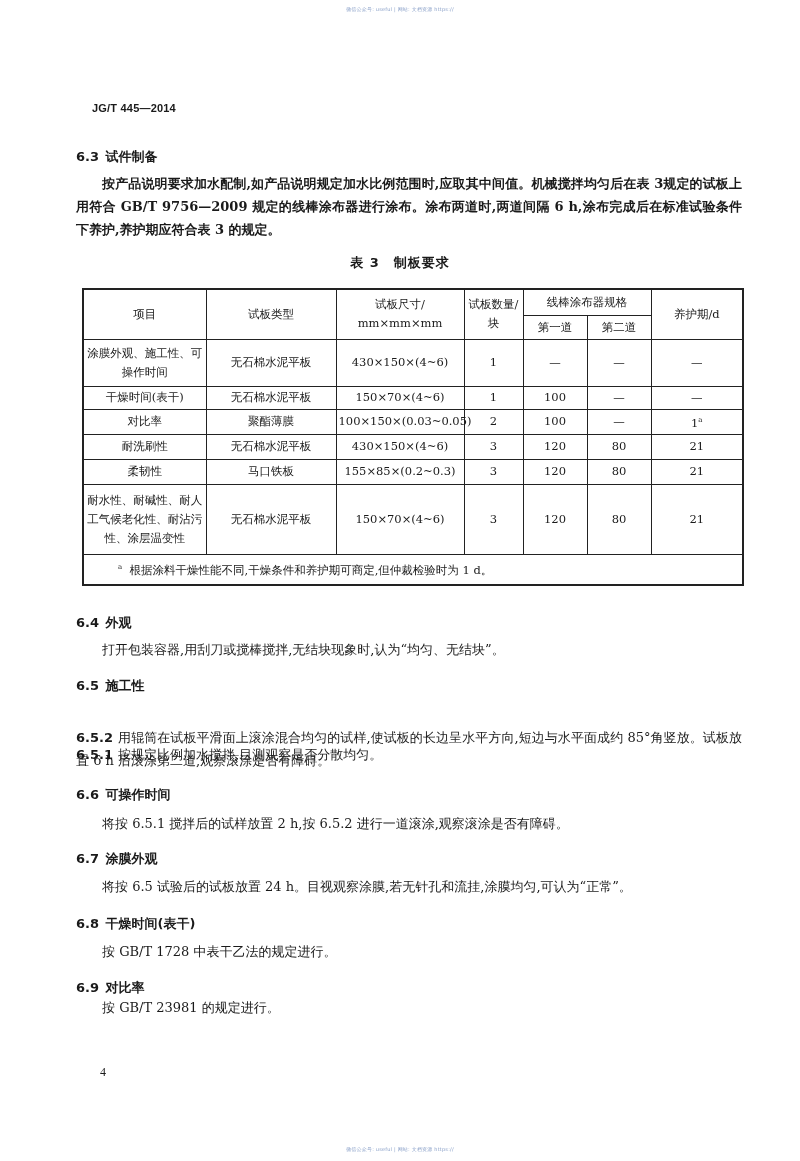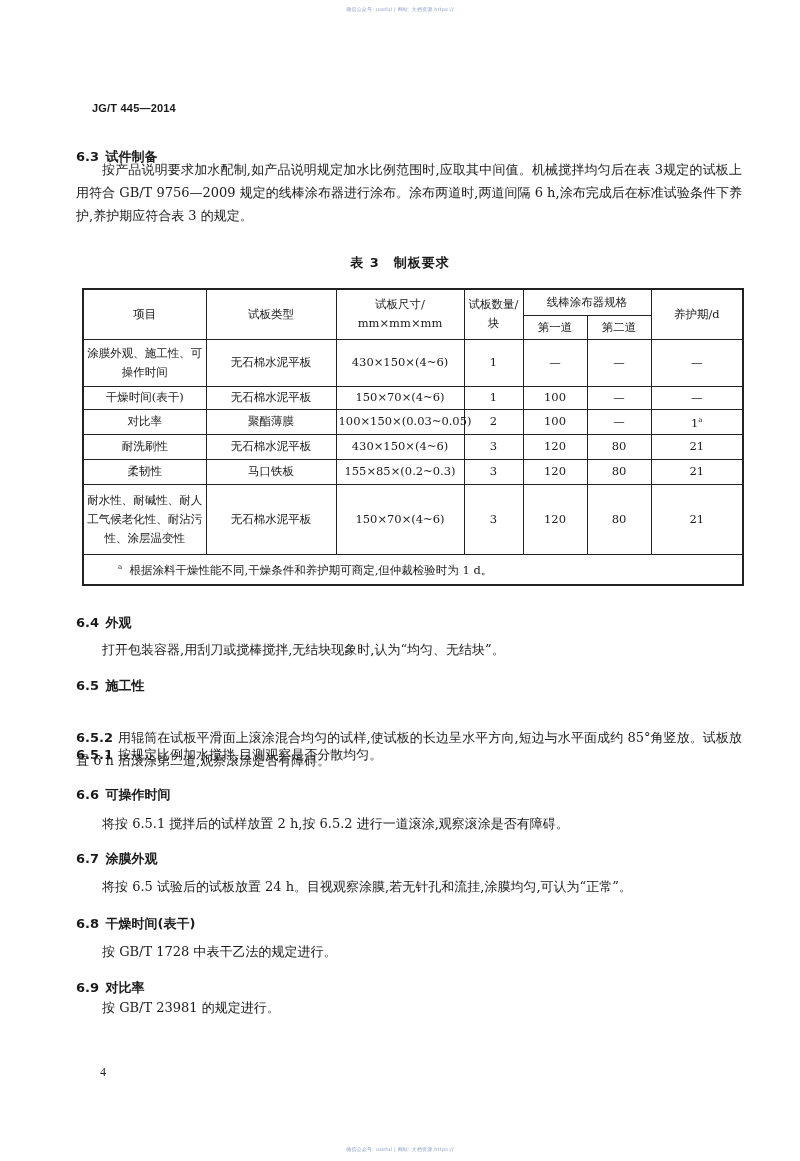--- a/index.html
+++ b/index.html
@@ -59,21 +59,21 @@
 <body>
 
 <div class="watermark wm-top">微信公众号: useful | 网站: 文档资源 https://</div>
 
 <div class="std-code">JG/T 445—2014</div>
 
 <div class="heading" style="top:148px;">
   <span class="num">6.3</span>
   <span>试件制备</span>
 </div>
-<div class="para indent" style="top:158px;">按产品说明要求加水配制,如产品说明规定加水比例范围时,应取其中间值。机械搅拌均匀后在表 3规定的试板上用符合 GB/T 9756—2009 规定的线棒涂布器进行涂布。涂布两道时,两道间隔 6 h,涂布完成后在标准试验条件下养护,养护期应符合表 3 的规定。</div>
+<div class="para indent" style="top:172px;font-weight:bold;">按产品说明要求加水配制,如产品说明规定加水比例范围时,应取其中间值。机械搅拌均匀后在表 3规定的试板上用符合 GB/T 9756—2009 规定的线棒涂布器进行涂布。涂布两道时,两道间隔 6 h,涂布完成后在标准试验条件下养护,养护期应符合表 3 的规定。</div>
 
 <div class="caption">
   <span>表 3</span><span class="gap"></span><span>制板要求</span>
 </div>
 
 <table class="spec">
   <colgroup>
     <col style="width:123px">
       <col style="width:130px">
       <col style="width:128px">

